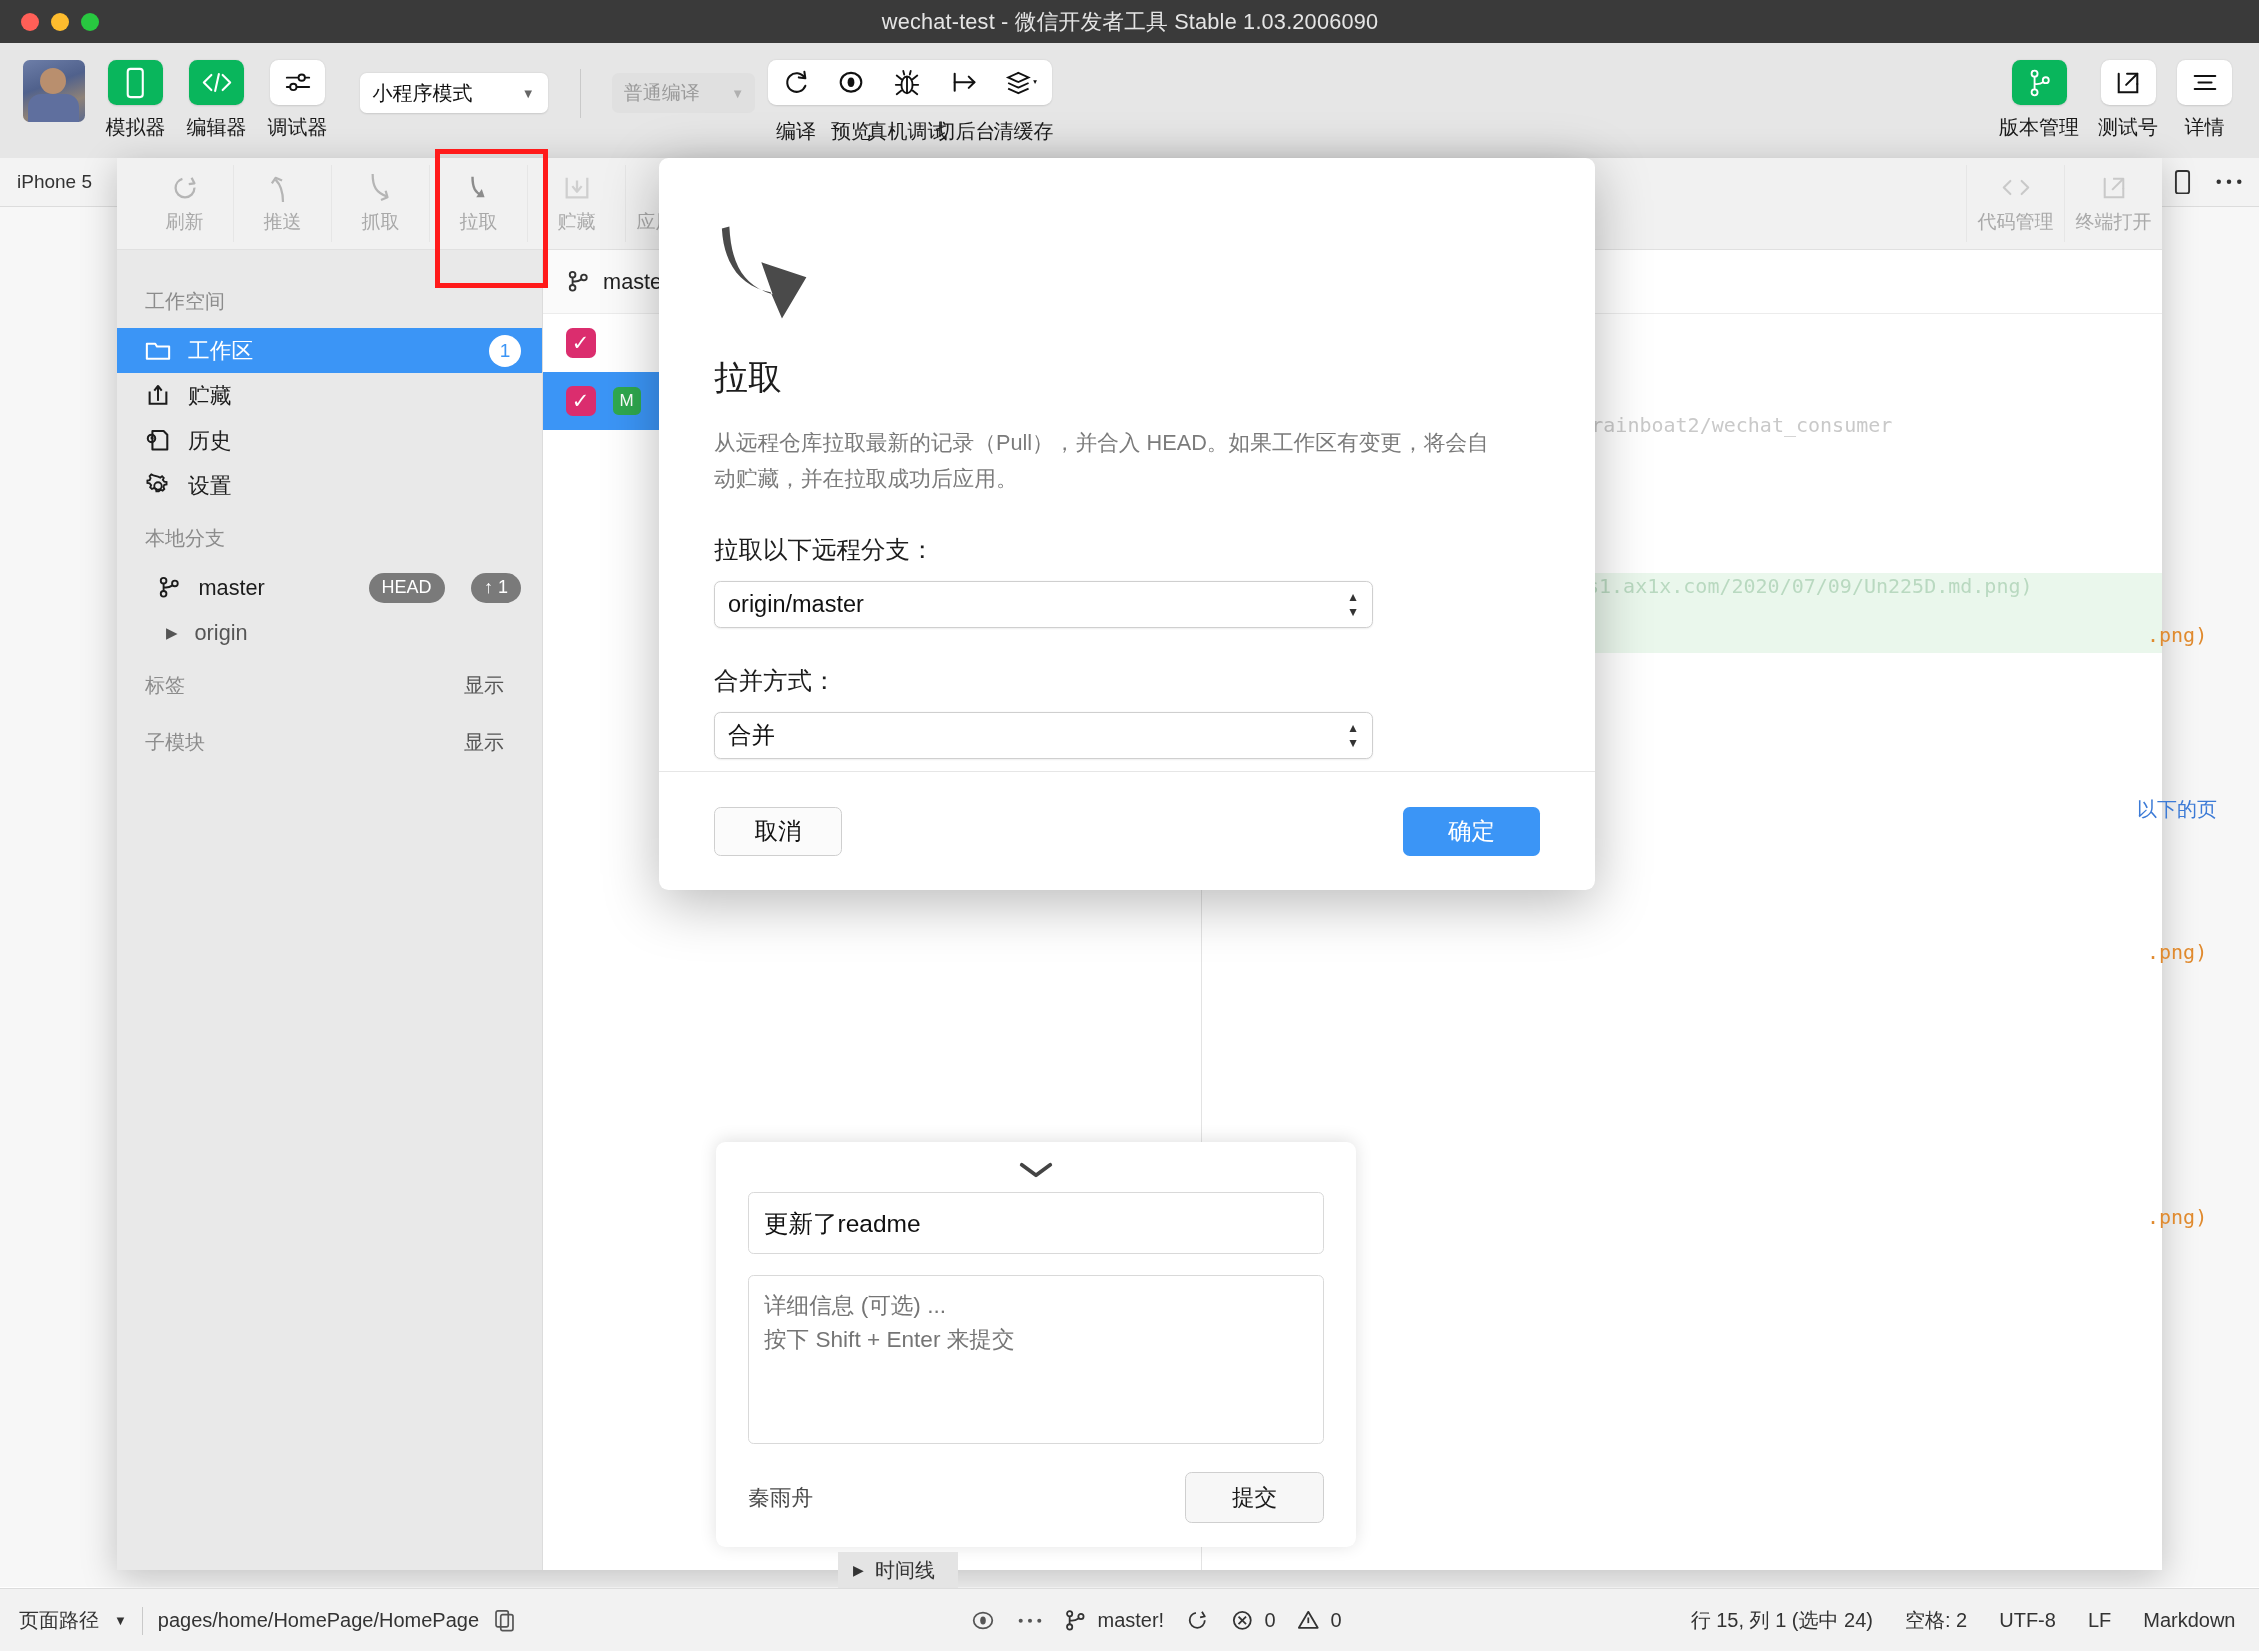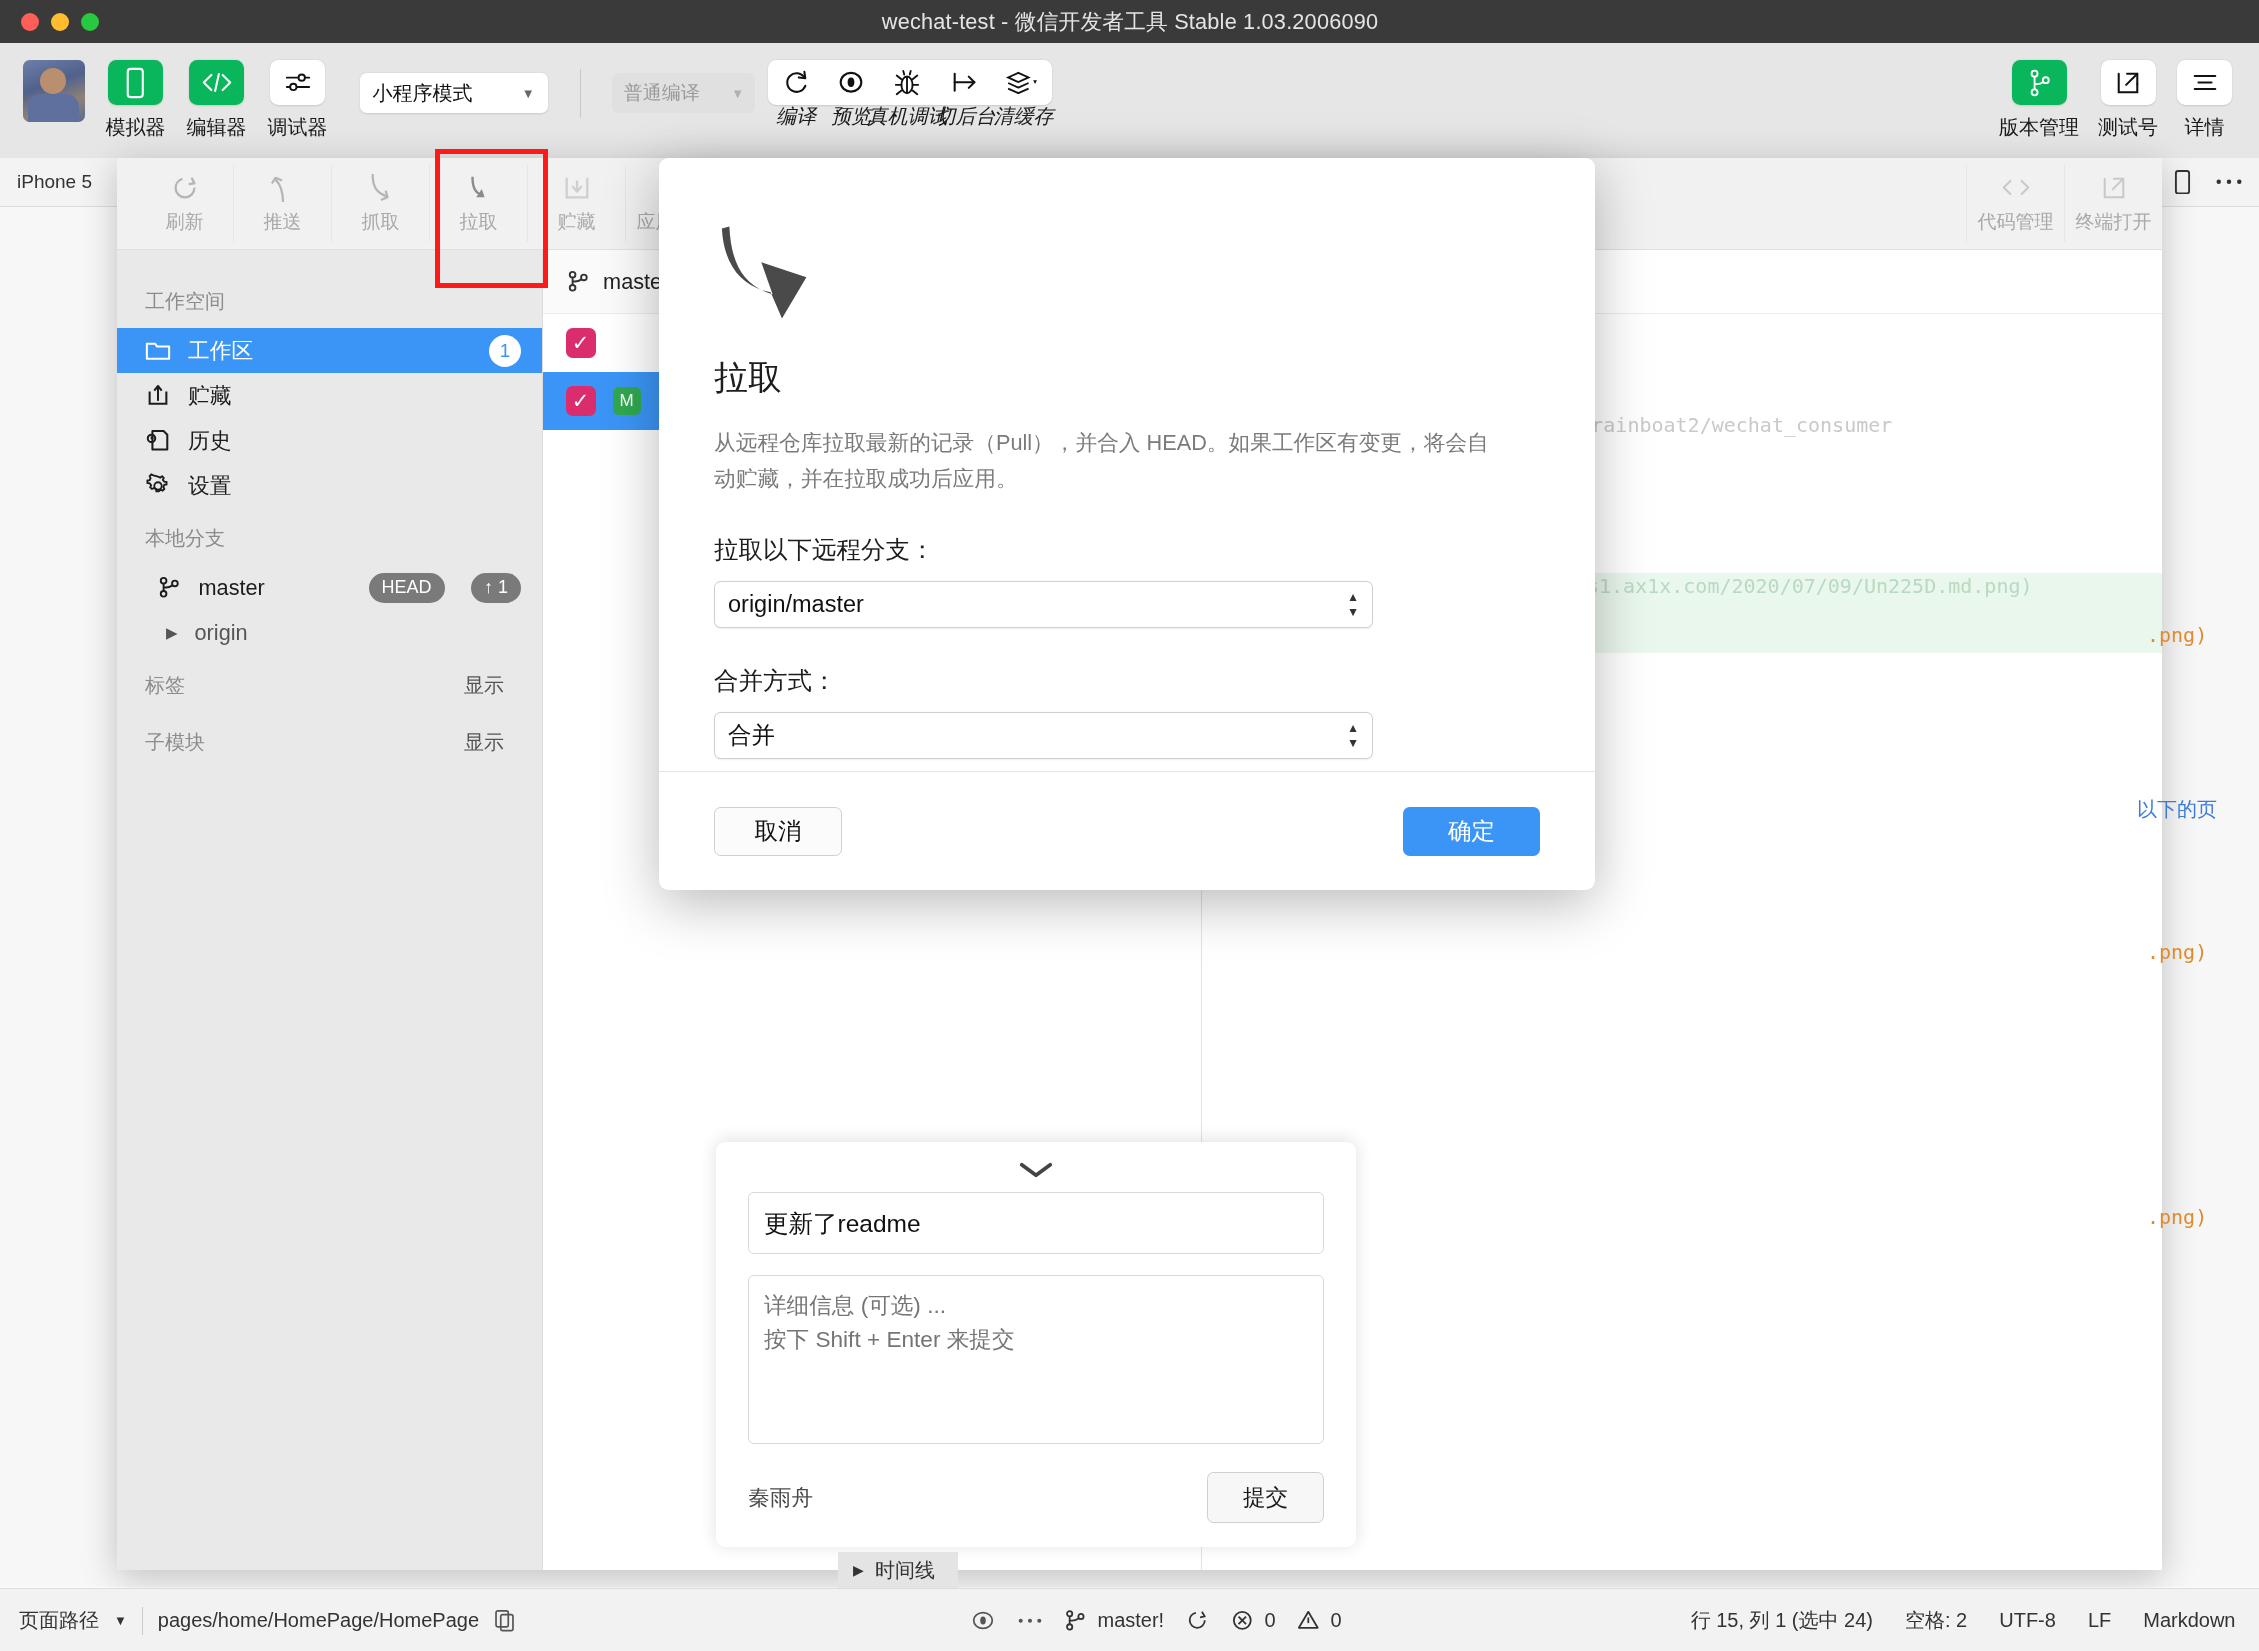--- a/index.html
+++ b/index.html
@@ -61,21 +61,21 @@
   }
   .caret { font-size: 13px; color: #666; }
   .caret.dim { color: #b0b0b0; }
 
   .group-mid { display: flex; gap: 0; margin: 17px 0 0 13px; }
   .group-mid .tbtn .box { border-radius: 0; box-shadow: none; }
   .group-mid .tbtn:first-child .box { border-radius: 8.5px 0 0 8.5px; }
   .group-mid .tbtn:last-child .box { border-radius: 0 8.5px 8.5px 0; }
   .group-mid { box-shadow: 0 0.9px 1.9px rgba(0,0,0,.13); border-radius: 8.5px; height: 45px; }
   .group-mid .tbtn { position: relative; }
-  .group-mid .tbtn .lbl { position: absolute; top: 34px; left: 50%; transform: translateX(-50%); font-style: italic; }
+  .group-mid .tbtn .lbl { position: absolute; top: 49px; left: 50%; transform: translateX(-50%); }
 
   .group-right { display: flex; gap: 19px; margin: 17px 28px 0 auto; }
 
   svg { display: block; }
 
   
   .devicebar {
     position: absolute; left: 0; top: 158px; width: 2260px; height: 49px;
     background: #f3f3f3; border-bottom: 0.9px solid #dcdcdc;
     display: flex; align-items: center; padding: 0 17px; font-size: 19px; color: #333;
@@ -183,21 +183,21 @@
     font-family: "Liberation Sans", sans-serif;
   }
   .ci-area {
     width: 100%; height: 169px; border: 0.9px solid #d9d9d9; border-radius: 5.6px;
     margin-top: 21px; padding: 13px 15px; font-size: 22.6px; color: #8a8a8a; line-height: 1.5;
     font-family: "Liberation Sans", sans-serif; resize: none; background: #fff;
   }
   .ci-foot { display: flex; align-items: center; justify-content: space-between; margin-top: 24.5px; }
   .ci-author { font-size: 21.7px; color: #4a4a4a; }
   .ci-submit {
-    width: 117px; height: 51px; border: 0.9px solid #cfcfcf; border-radius: 6.6px; background: #f7f7f7;
+    width: 139px; height: 51px; border: 0.9px solid #cfcfcf; border-radius: 6.6px; background: #f7f7f7;
     font-size: 22.6px; color: #1a1a1a; font-family: "Liberation Sans", sans-serif;
   }
 
   
   .bleed { position: absolute; z-index: 5; font-family: "DejaVu Sans Mono", monospace; font-size: 20px; color: #e08a2e; }
 
   
   .overlay { position: absolute; inset: 0; z-index: 100; }
   .dialog {
     position: absolute; left: 659px; top: 158px; width: 936px; height: 732px;

